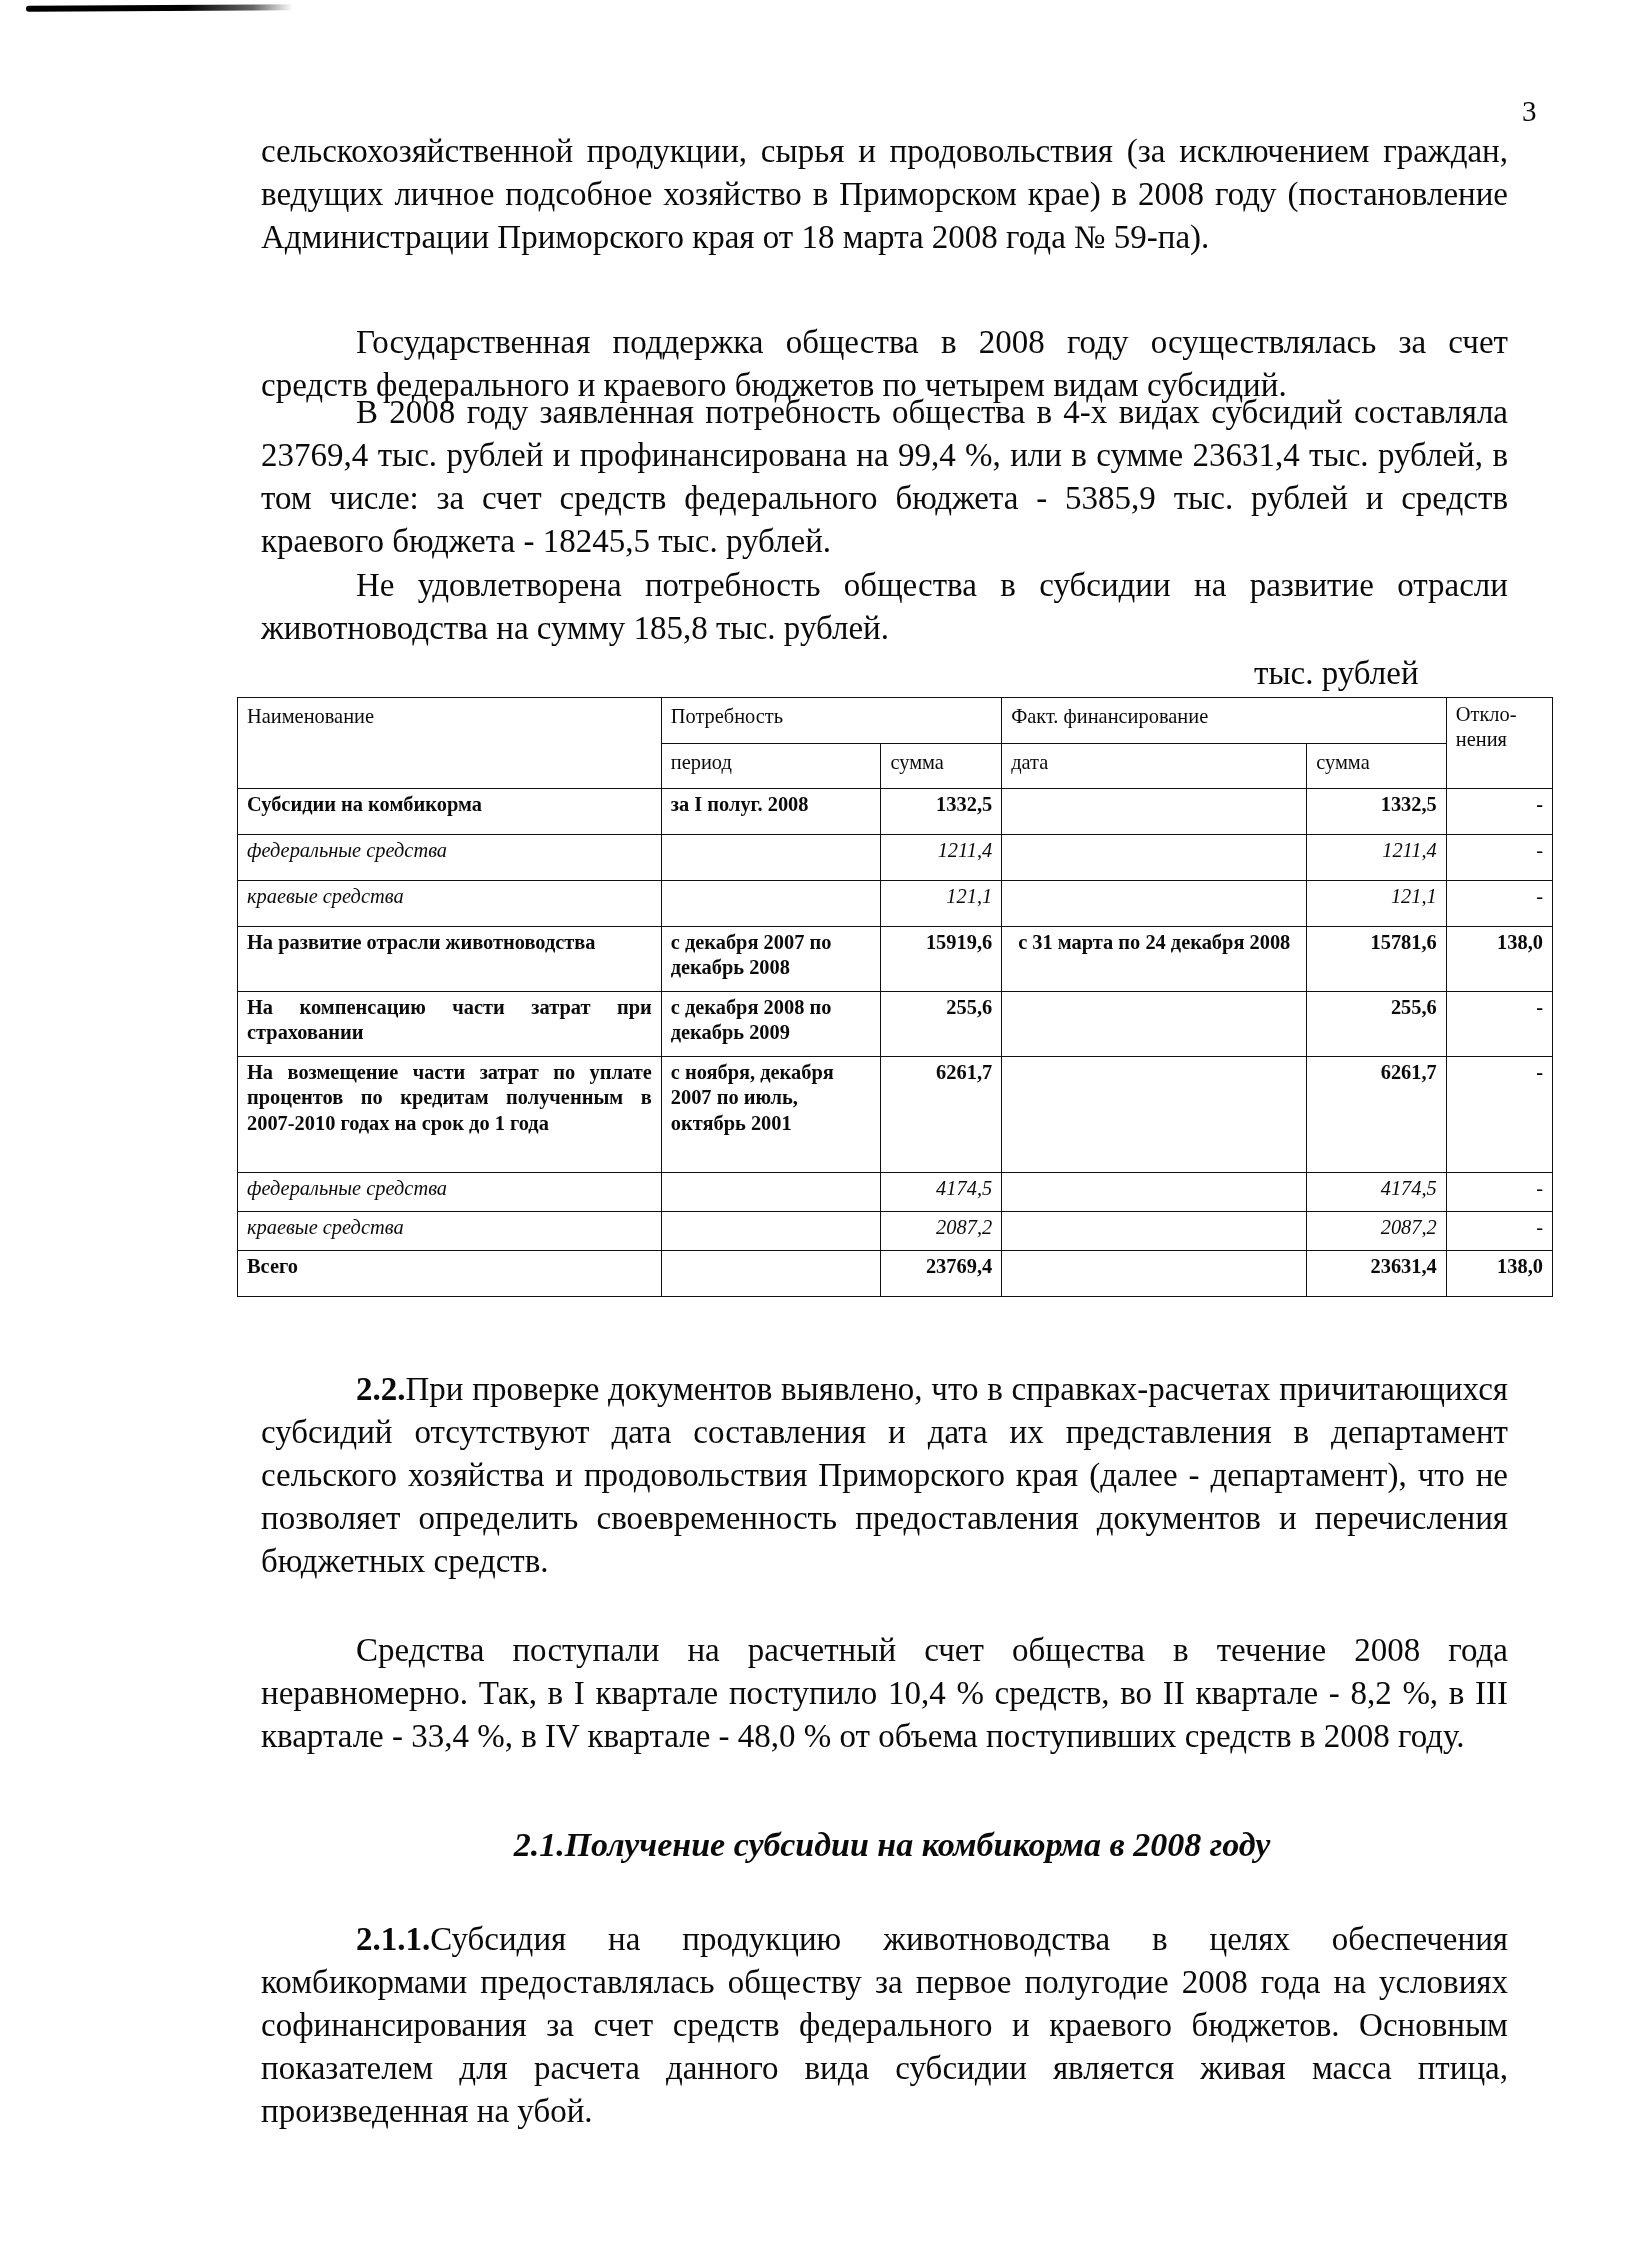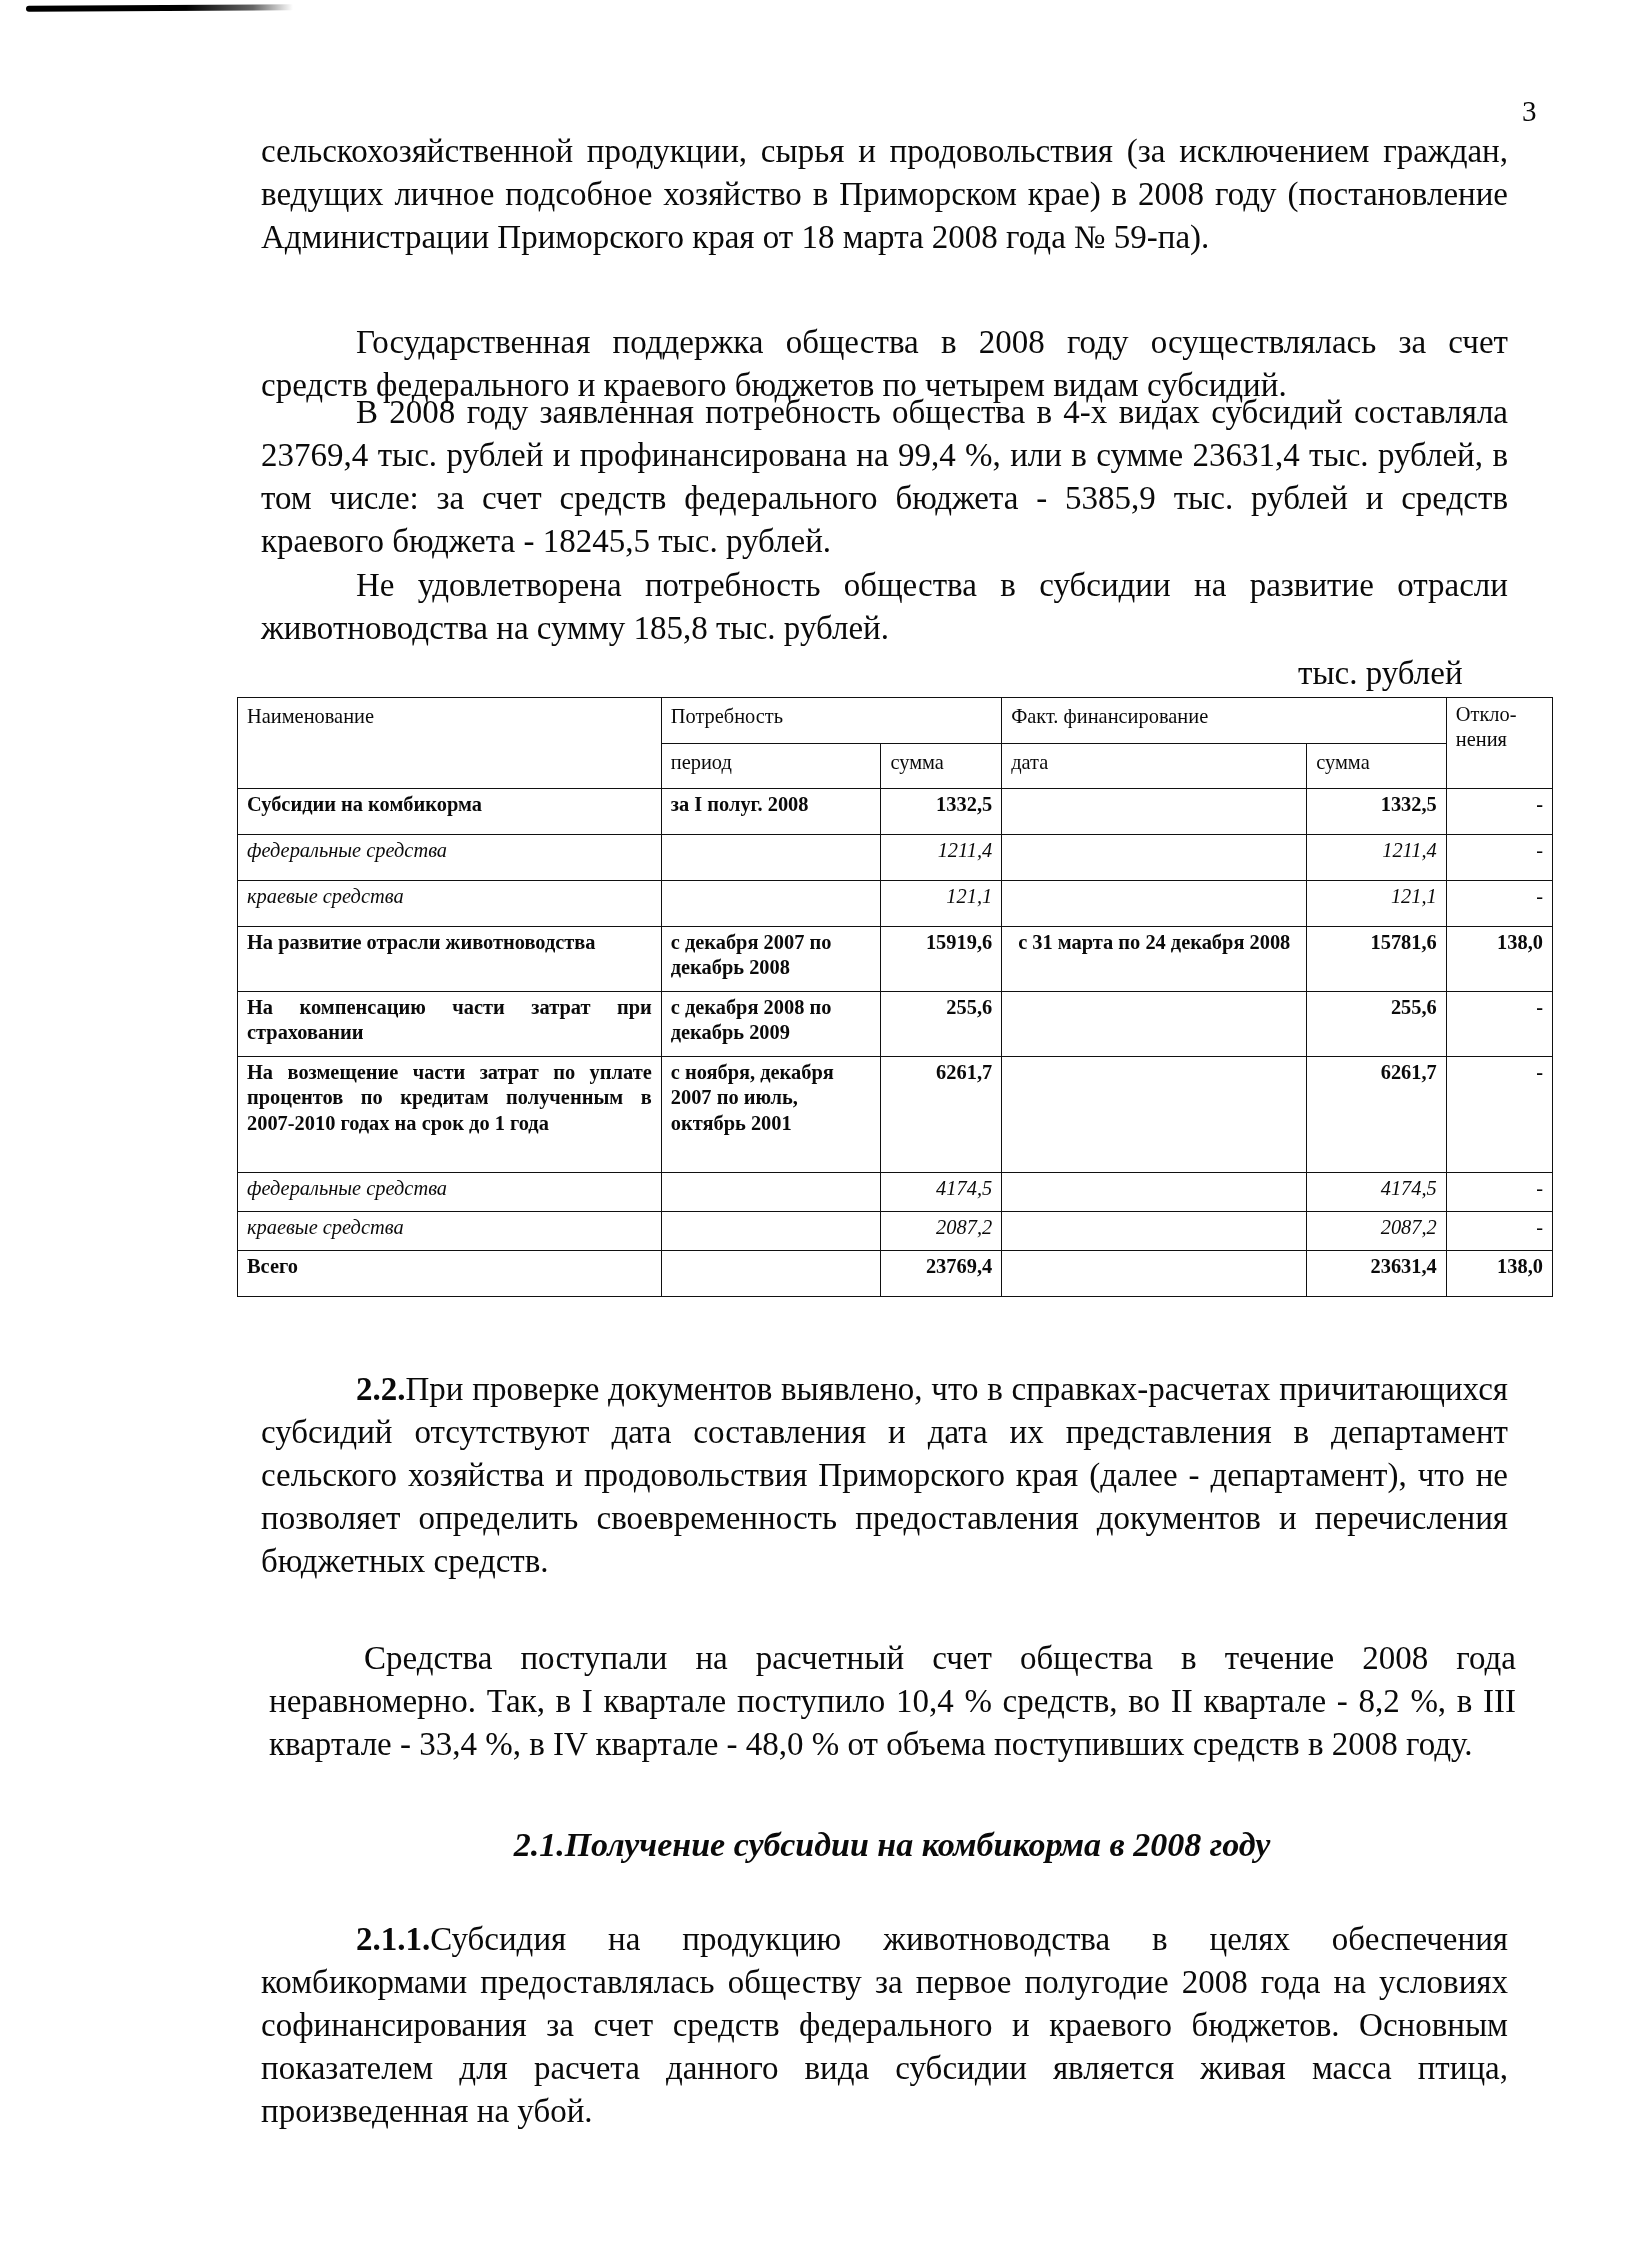--- a/index.html
+++ b/index.html
@@ -16,21 +16,21 @@
     position: absolute; left: 1522px; top: 95px; font-size: 29px;
   }
   .para {
     position: absolute; left: 261px; width: 1247px;
     font-size: 33px; line-height: 43px; text-align: justify;
     text-align-last: left;
   }
   .para .indent { display: inline-block; width: 95px; }
   .bold-prefix { font-weight: bold; }
   .unit-label {
-    position: absolute; left: 1298px; top: 655px; font-size: 33px;
+    position: absolute; left: 1254px; top: 655px; font-size: 33px;
   }
   .section-heading {
     position: absolute; left: 0; width: 1631px; top: 1826px; text-align: center;
     font-size: 34px; font-weight: bold; font-style: italic;
     padding-left: 153px; box-sizing: border-box;
   }
   table.data-table {
     position: absolute; left: 237px; top: 697px; width: 1316px;
     border-collapse: collapse; font-size: 20.4px; line-height: 25.5px;
   }
@@ -179,21 +179,21 @@
       <td class="num">23631,4</td>
       <td class="num">138,0</td>
     </tr>
   </tbody>
 </table>
 
 <p class="para" style="top:1368px; margin:0;">
   <span class="indent"></span><span class="bold-prefix">2.2.</span><span>При проверке документов выявлено, что в справках-расчетах причитающихся субсидий отсутствуют дата составления и дата их представления в департамент сельского хозяйства и продовольствия Приморского края (далее - департамент), что не позволяет определить своевременность предоставления документов и перечисления бюджетных средств.</span>
 </p>
 
-<p class="para" style="top:1629px; margin:8px;">
+<p class="para" style="top:1629px; margin:0;">
   <span class="indent"></span><span>Средства поступали на расчетный счет общества в течение 2008 года неравномерно. Так, в I квартале поступило 10,4 % средств, во II квартале - 8,2 %, в III квартале - 33,4 %, в IV квартале - 48,0 % от объема поступивших средств в 2008 году.</span>
 </p>
 
 <div class="section-heading">2.1.Получение субсидии на комбикорма в 2008 году</div>
 
 <p class="para" style="top:1918px; margin:0;">
   <span class="indent"></span><span class="bold-prefix">2.1.1.</span><span>Субсидия на продукцию животноводства в целях обеспечения комбикормами предоставлялась обществу за первое полугодие 2008 года на условиях софинансирования за счет средств федерального и краевого бюджетов. Основным показателем для расчета данного вида субсидии является живая масса птица, произведенная на убой.</span>
 </p>
 
 

